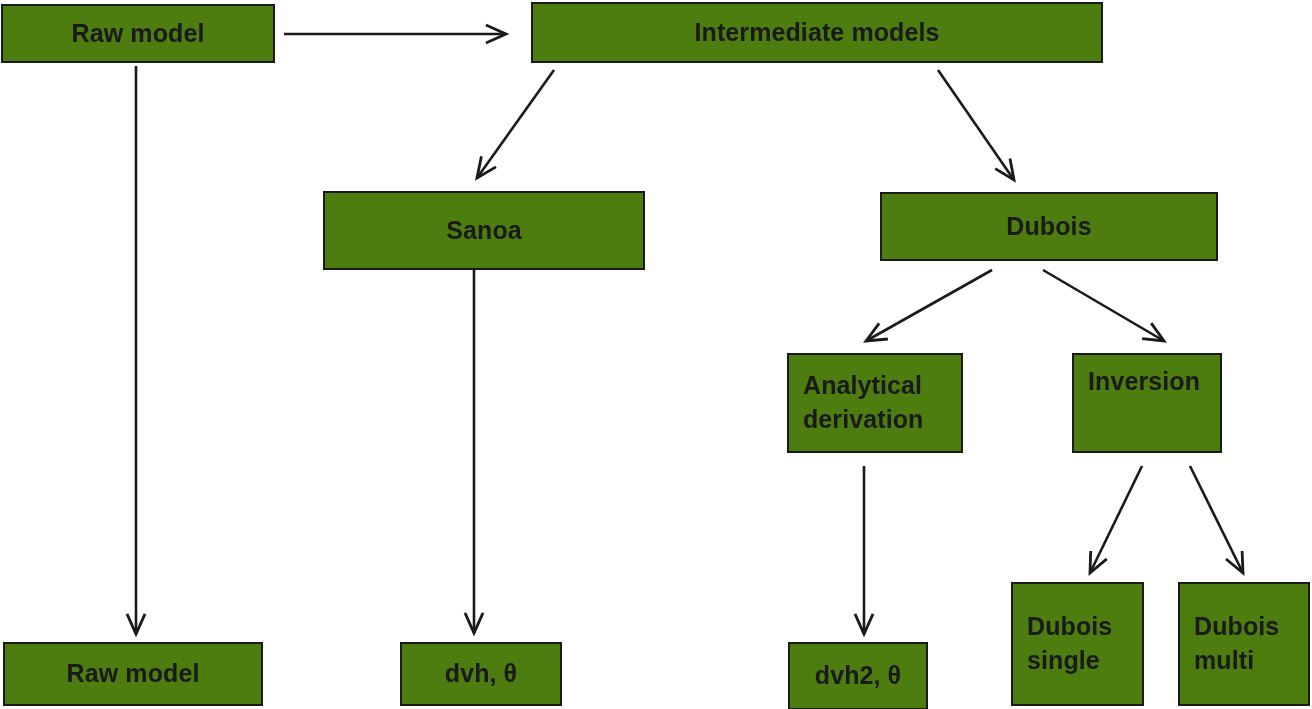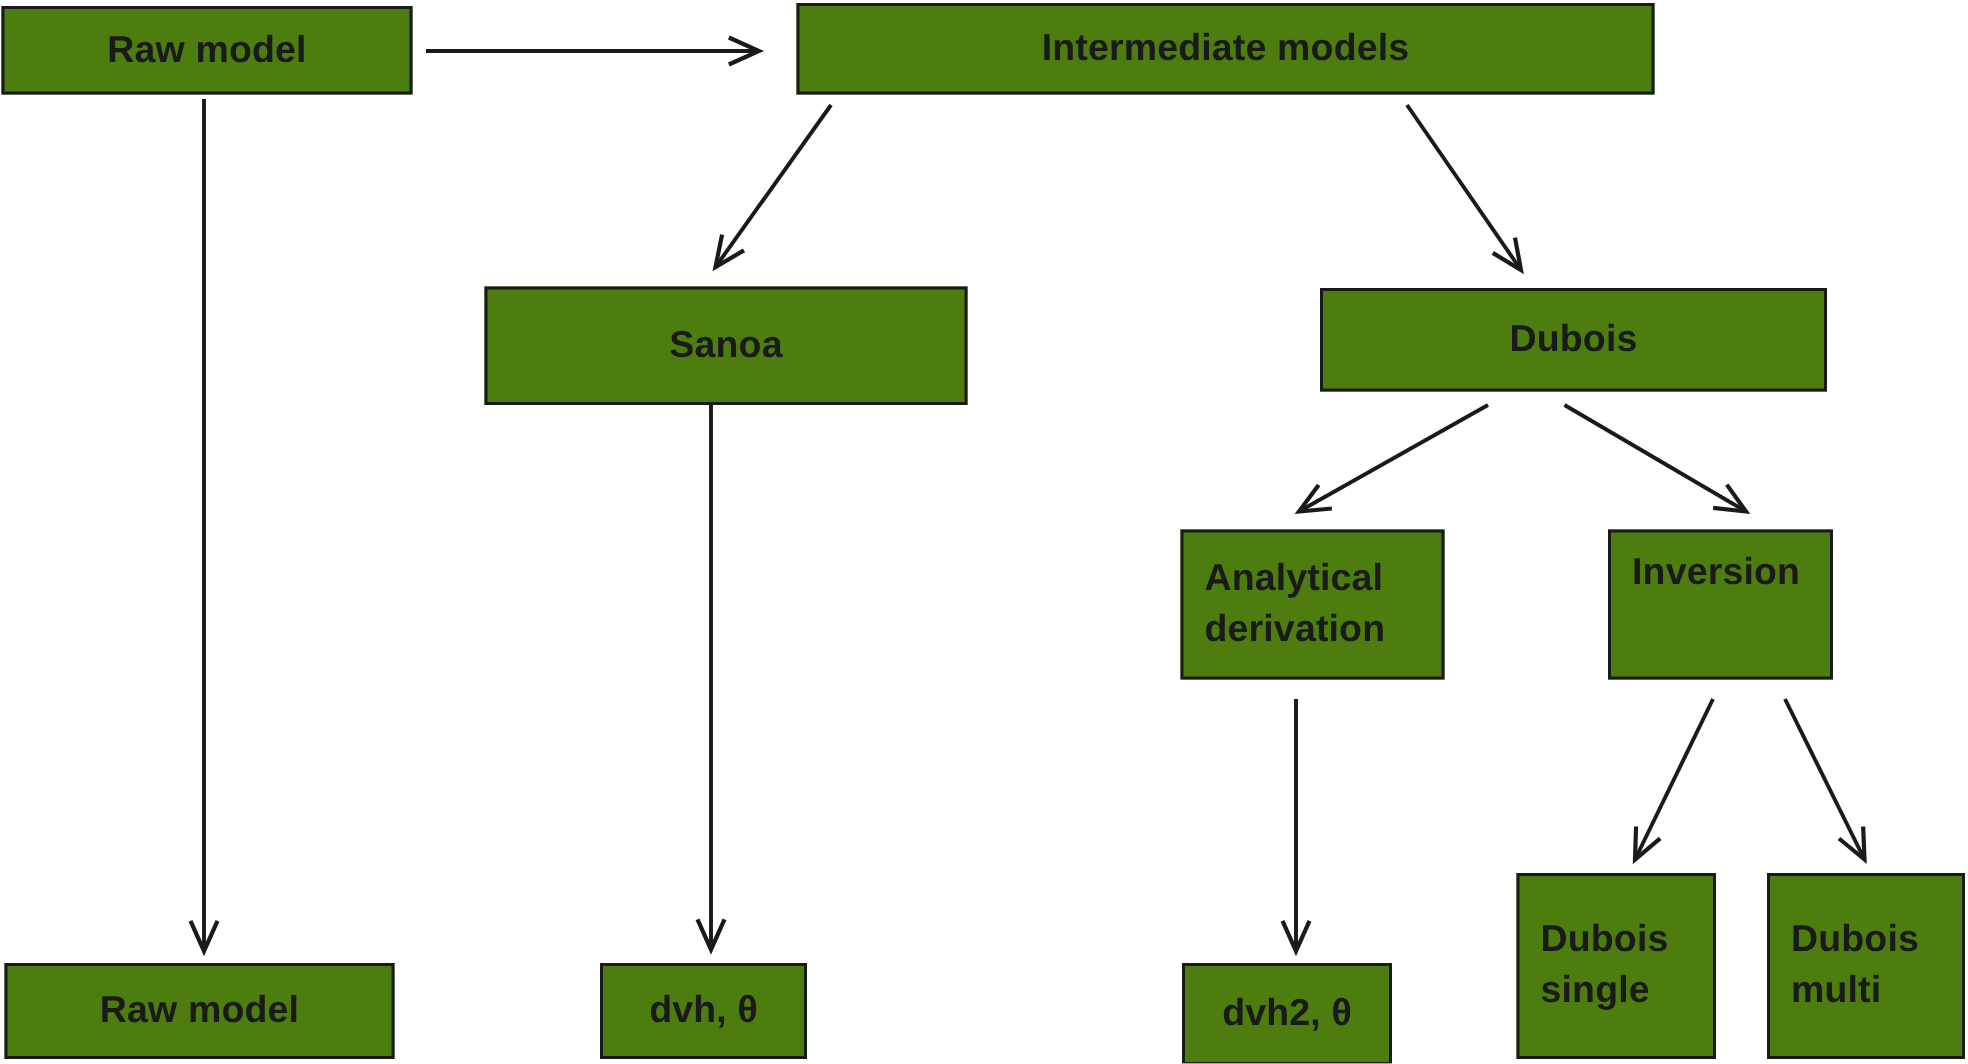--- a/index.html
+++ b/index.html
@@ -111,20 +111,20 @@
     </svg>
   <div id="node-layer">
       <div class="node" style="left: 1px; top: 4px; width: 274px; height: 59px;"><span>Raw model</span></div>
       <div class="node" style="left: 531px; top: 2px; width: 572px; height: 61px;"><span>Intermediate models</span></div>
       <div class="node" style="left: 323px; top: 191px; width: 322px; height: 79px;"><span>Sanoa</span></div>
       <div class="node" style="left: 880px; top: 192px; width: 338px; height: 69px;"><span>Dubois</span></div>
       <div class="node align-left" style="left: 787px; top: 353px; width: 176px; height: 100px;"><span>Analytical
 derivation</span></div>
       <div class="node align-left align-top" style="left: 1072px; top: 353px; width: 150px; height: 100px;"><span>Inversion</span></div>
       <div class="node" style="left: 3px; top: 642px; width: 260px; height: 64px;"><span>Raw model</span></div>
-      <div class="node" style="left: 400px; top: 642px; width: 138px; height: 64px;"><span>dvh, θ</span></div>
+      <div class="node" style="left: 400px; top: 642px; width: 162px; height: 64px;"><span>dvh, θ</span></div>
       <div class="node" style="left: 788px; top: 642px; width: 140px; height: 68px;"><span>dvh2, θ</span></div>
       <div class="node align-left" style="left: 1011px; top: 582px; width: 133px; height: 124px;"><span>Dubois
 single</span></div>
       <div class="node align-left" style="left: 1178px; top: 582px; width: 132px; height: 124px;"><span>Dubois
 multi</span></div>
     </div>
 </div>
 
 </body></html>

